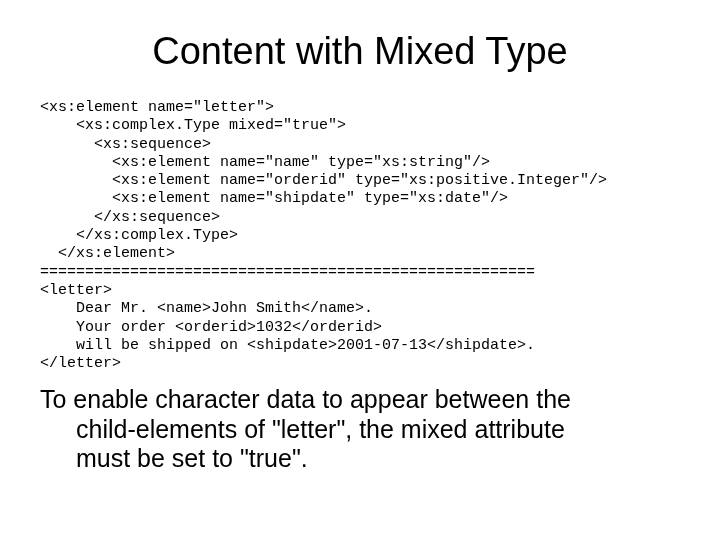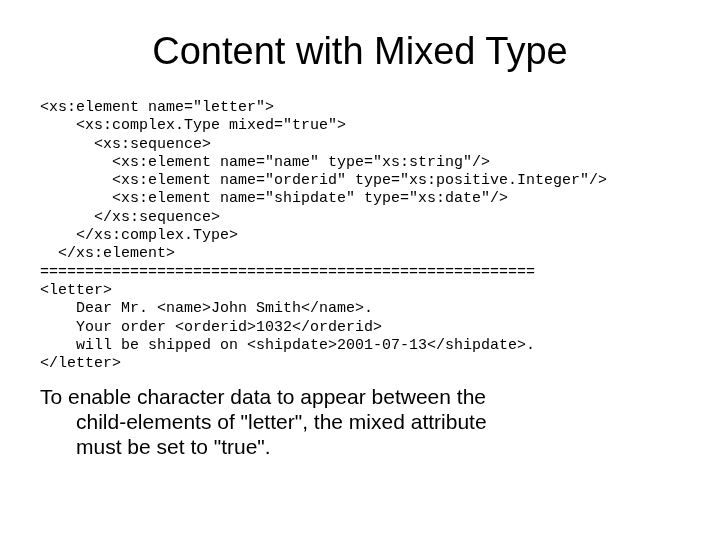--- a/index.html
+++ b/index.html
@@ -24,21 +24,21 @@
     font-weight: normal;
   }
   .code {
     font-family: "Courier New", Courier, monospace;
     font-size: 15px;
     line-height: 1.22;
     white-space: pre;
     margin-bottom: 12px;
   }
   .body-text {
-    font-size: 21px;
+    font-size: 25px;
     line-height: 1.18;
   }
   .indent1 { padding-left: 36px; display: block; }
 </style>
 </head>
 <body>
 
 <div class="slide">
 
   <h1 class="title">Content with Mixed Type</h1>

